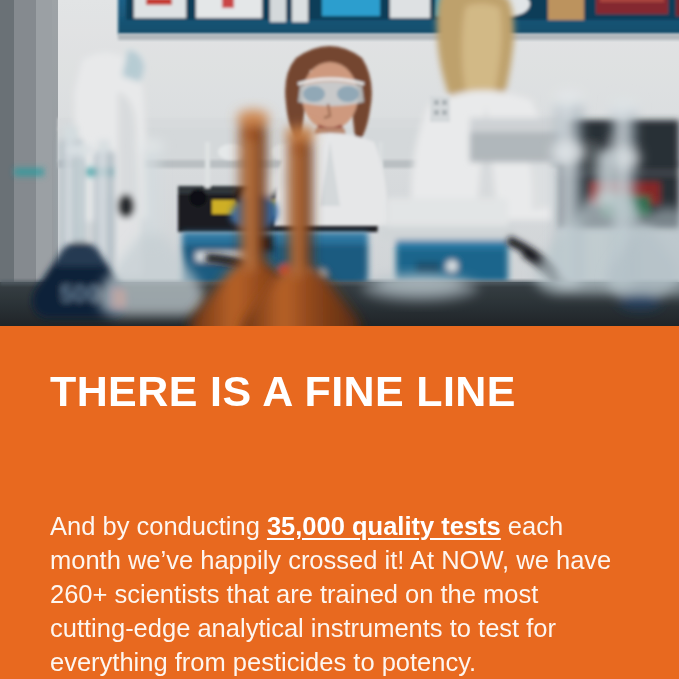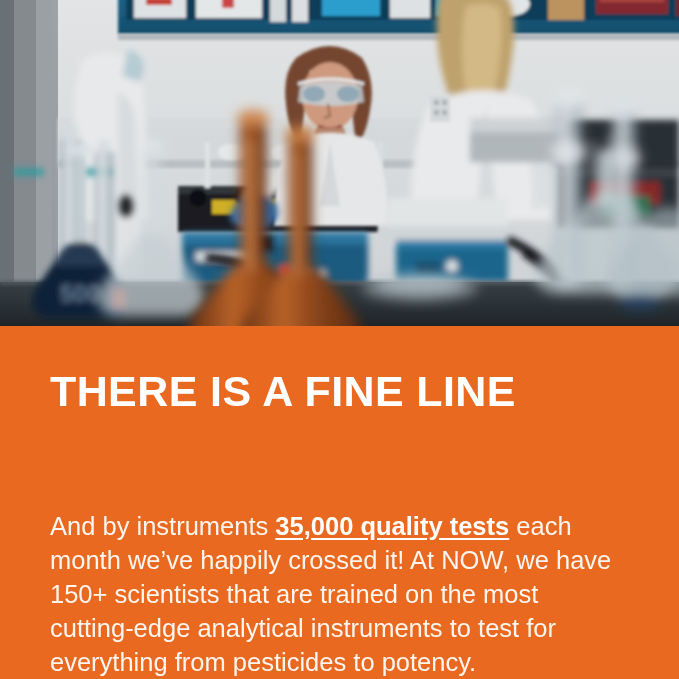--- a/index.html
+++ b/index.html
@@ -333,16 +333,16 @@
       <rect x="0" y="0" width="679" height="326" fill="#0a1016" opacity="0.05"></rect>
     </svg>
   </div>
 
   <div id="promo-panel">
 
     <h1 id="headline">
       <span class="hl-line">THERE IS A FINE LINE</span>
     </h1>
 
-    <p id="body-copy"><span>And by instruments </span><span class="emphasis">35,000 quality tests</span><span> each month we’ve happily crossed it! At NOW, we have 150+ scientists that are trained on the most cutting-edge analytical instruments to test for everything from pesticides to potency.</span></p>
+    <p id="body-copy"><span>And by conducting </span><span class="emphasis">35,000 quality tests</span><span> each month we’ve happily crossed it! At NOW, we have 260+ scientists that are trained on the most cutting-edge analytical instruments to test for everything from pesticides to potency.</span></p>
 
   </div>
 </div>
 
 </body></html>

